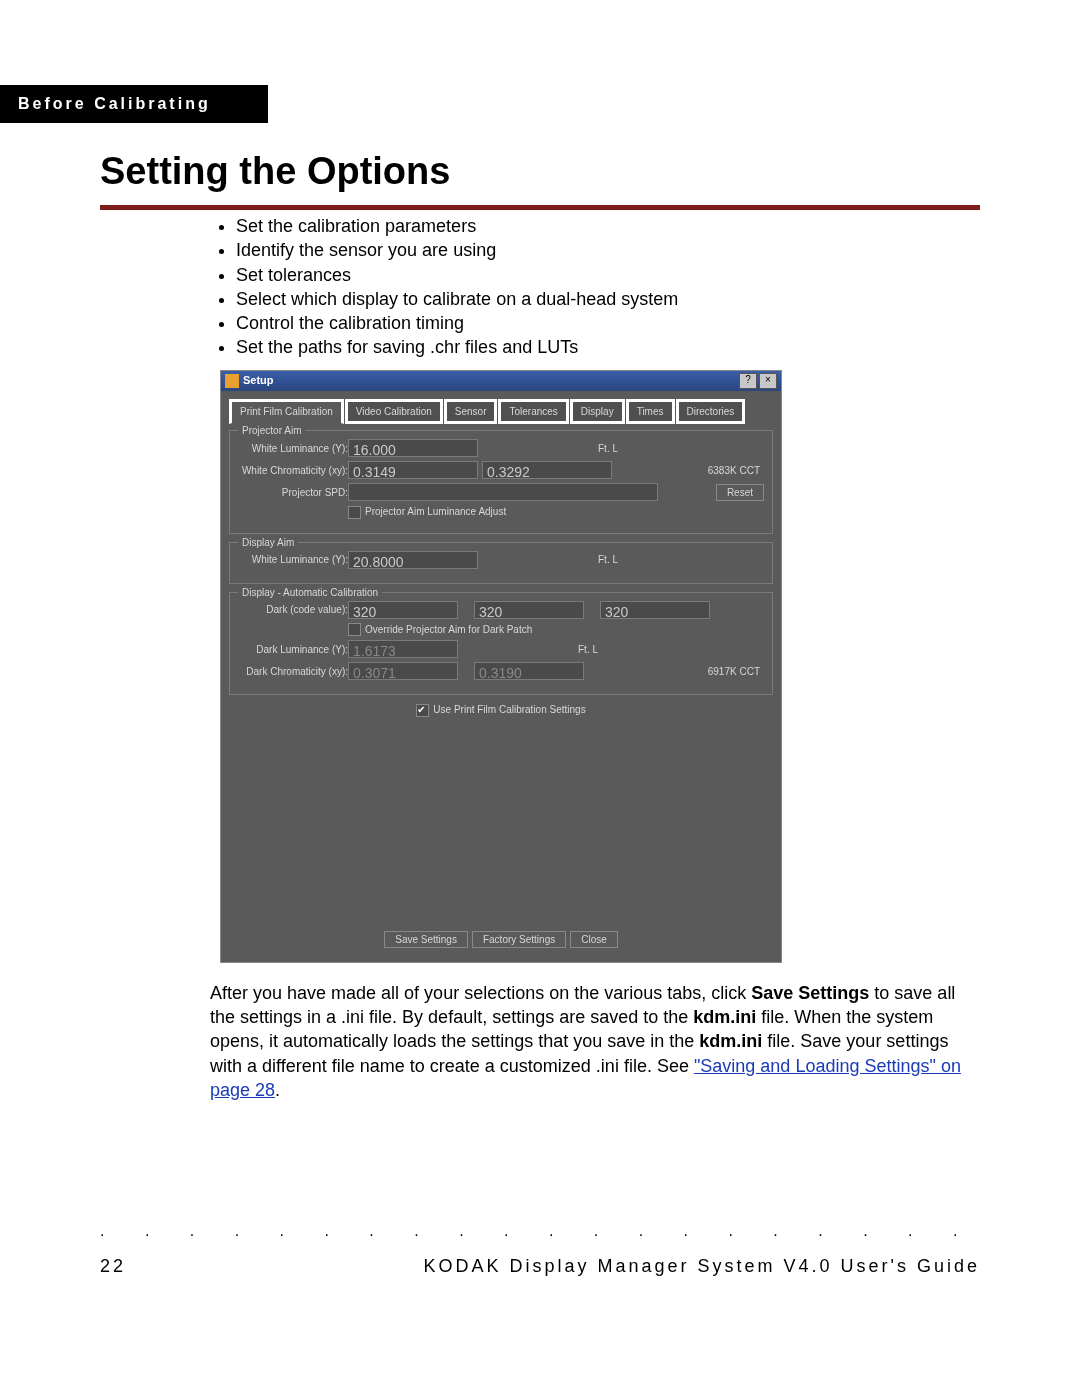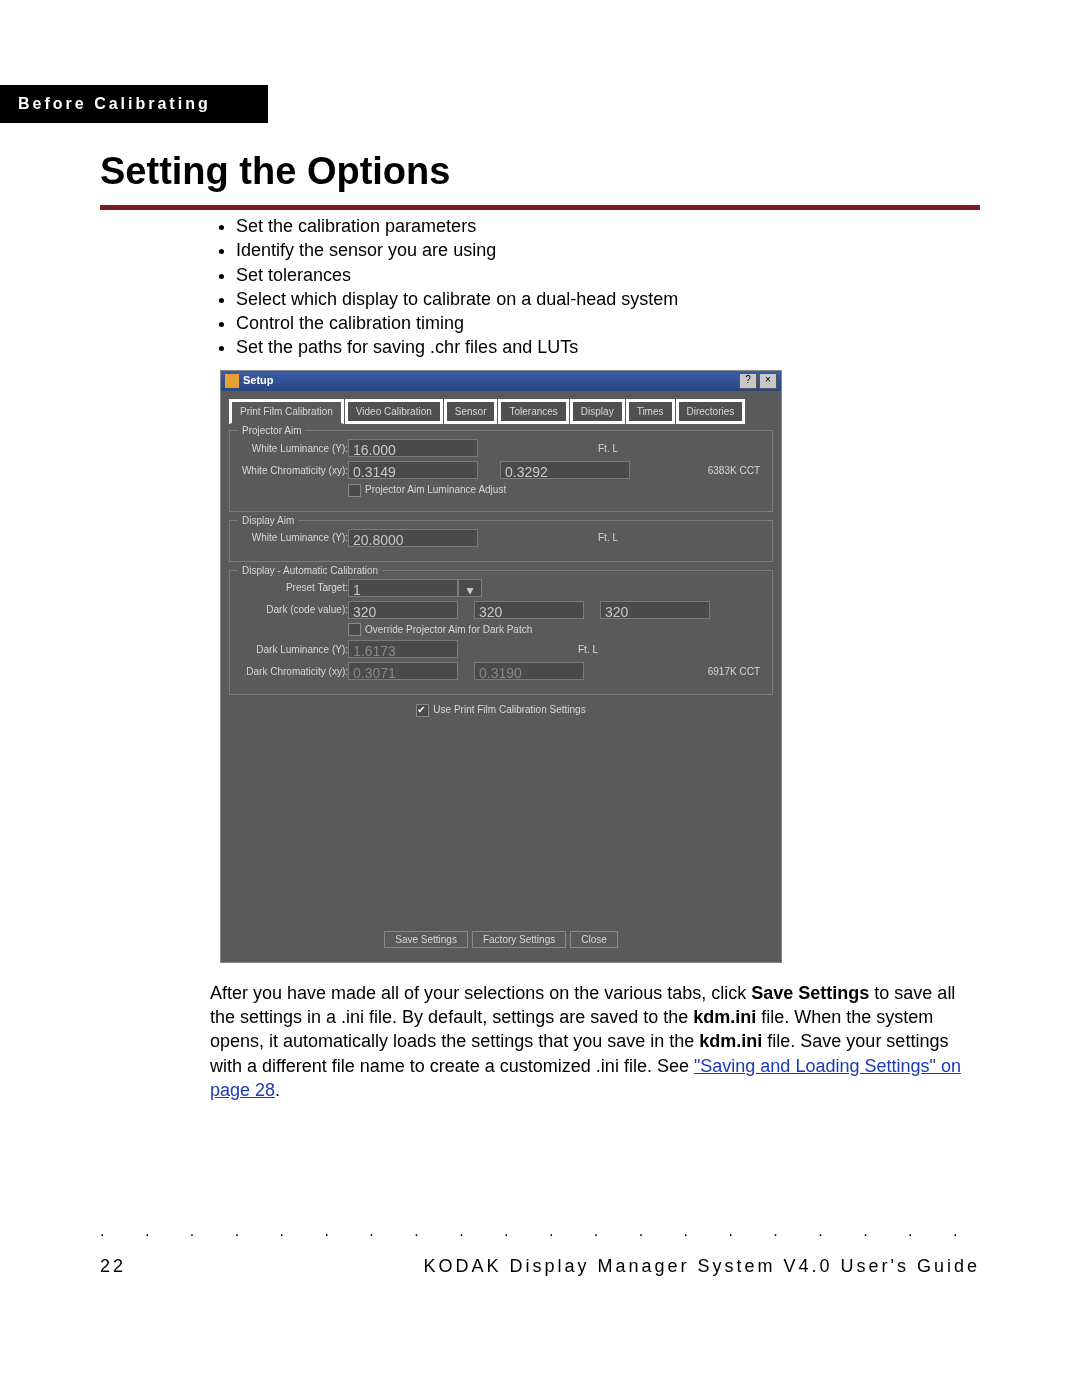--- a/index.html
+++ b/index.html
@@ -72,46 +72,46 @@
         <div class="group">
           <span class="group-title">Projector Aim</span>
           <div class="row">
             <label>White Luminance (Y):</label>
             <span class="input" style="width:120px">16.000</span>
             <span class="unit" style="margin-left:120px">Ft. L</span>
           </div>
           <div class="row">
             <label>White Chromaticity (xy):</label>
             <span class="input" style="width:120px">0.3149</span>
-            <span class="input" style="width:120px;margin-left:22px">0.3292</span>
+            <span class="input" style="width:120px;margin-left:4px">0.3292</span>
             <span class="cct">6383K CCT</span>
+          </div>
+          <div class="row">
+            <label>Projector SPD:</label>
+            <span class="input" style="width:300px"></span>
+            <span style="margin-left:auto"><button class="wbtn">Reset</button></span>
           </div>
           <div class="row">
             <label></label>
             <span class="checkbox"></span>
             <span>Projector Aim Luminance Adjust</span>
           </div>
         </div>
 
         <div class="group">
           <span class="group-title">Display Aim</span>
           <div class="row">
             <label>White Luminance (Y):</label>
             <span class="input" style="width:120px">20.8000</span>
             <span class="unit" style="margin-left:120px">Ft. L</span>
           </div>
         </div>
 
         <div class="group">
           <span class="group-title">Display - Automatic Calibration</span>
-          <div class="row">
-            <label>Preset Target:</label>
-            <span class="input" style="width:100px">1</span>
-            <span class="input" style="width:14px;text-align:center">▾</span>
-          </div>
           <div class="row">
             <label>Dark (code value):</label>
             <span class="input" style="width:100px">320</span>
             <span class="input" style="width:100px;margin-left:16px">320</span>
             <span class="input" style="width:100px;margin-left:16px">320</span>
           </div>
           <div class="row">
             <label></label>
             <span class="checkbox"></span>
             <span>Override Projector Aim for Dark Patch</span>

